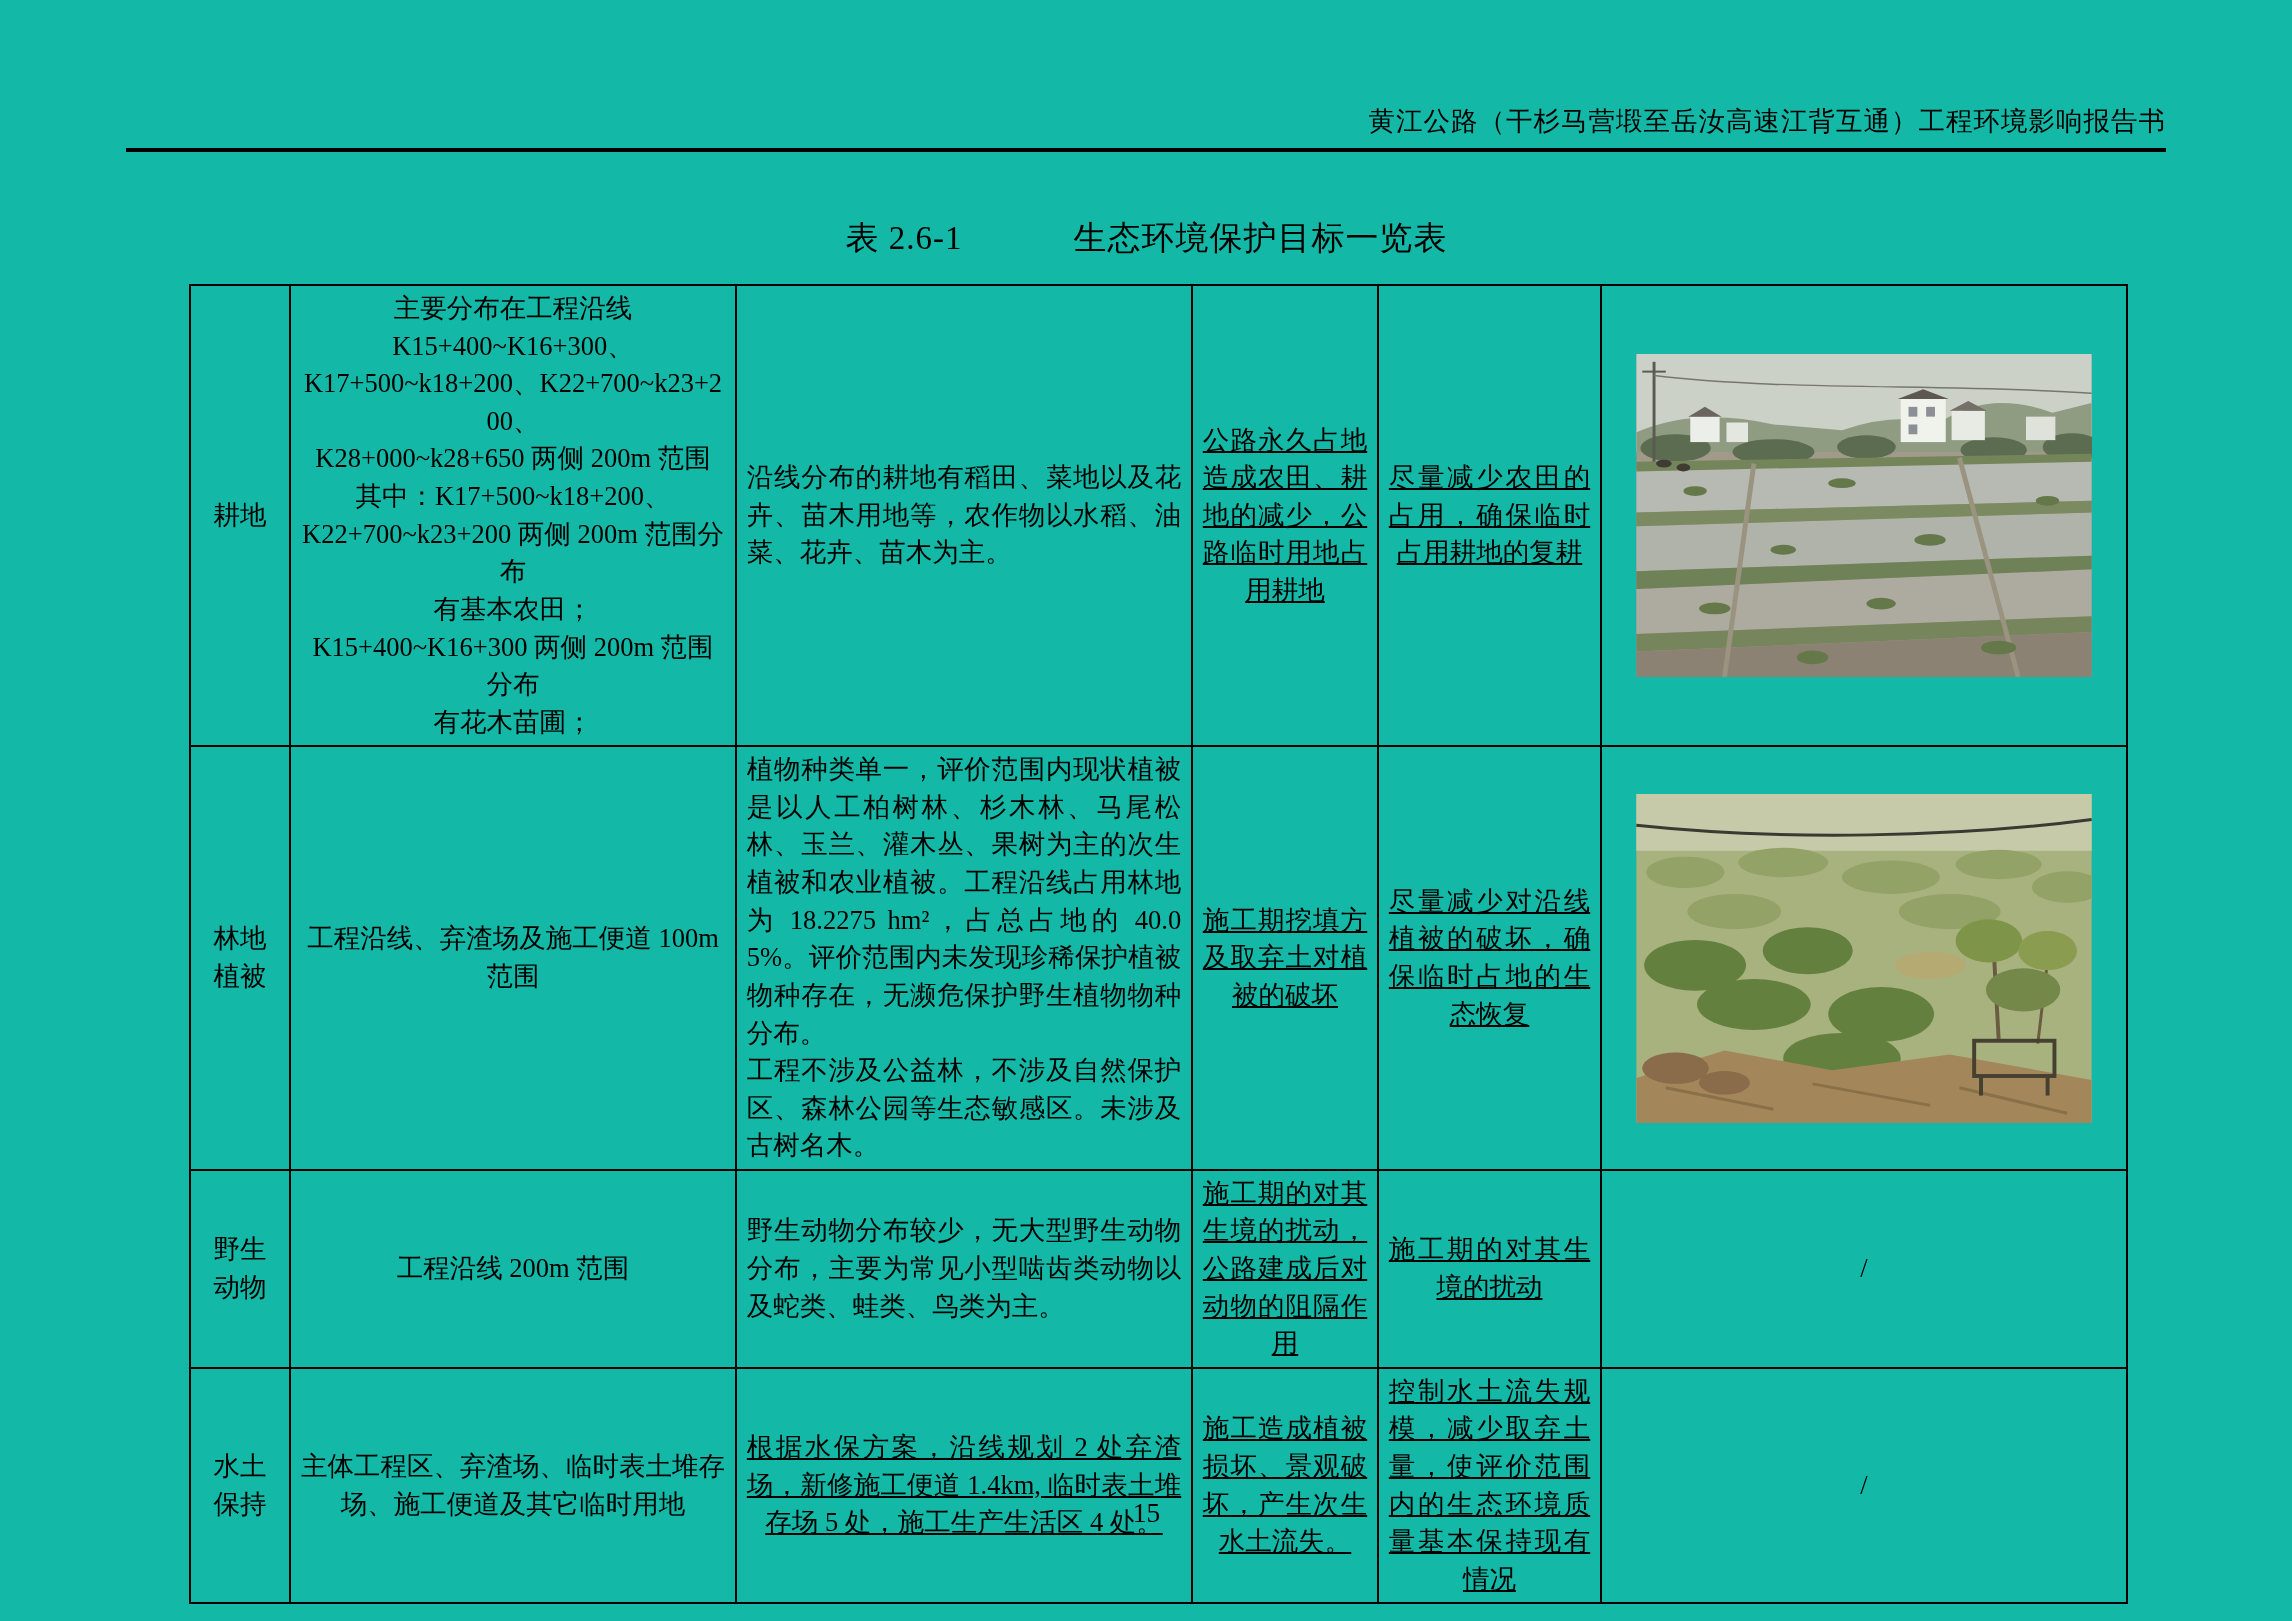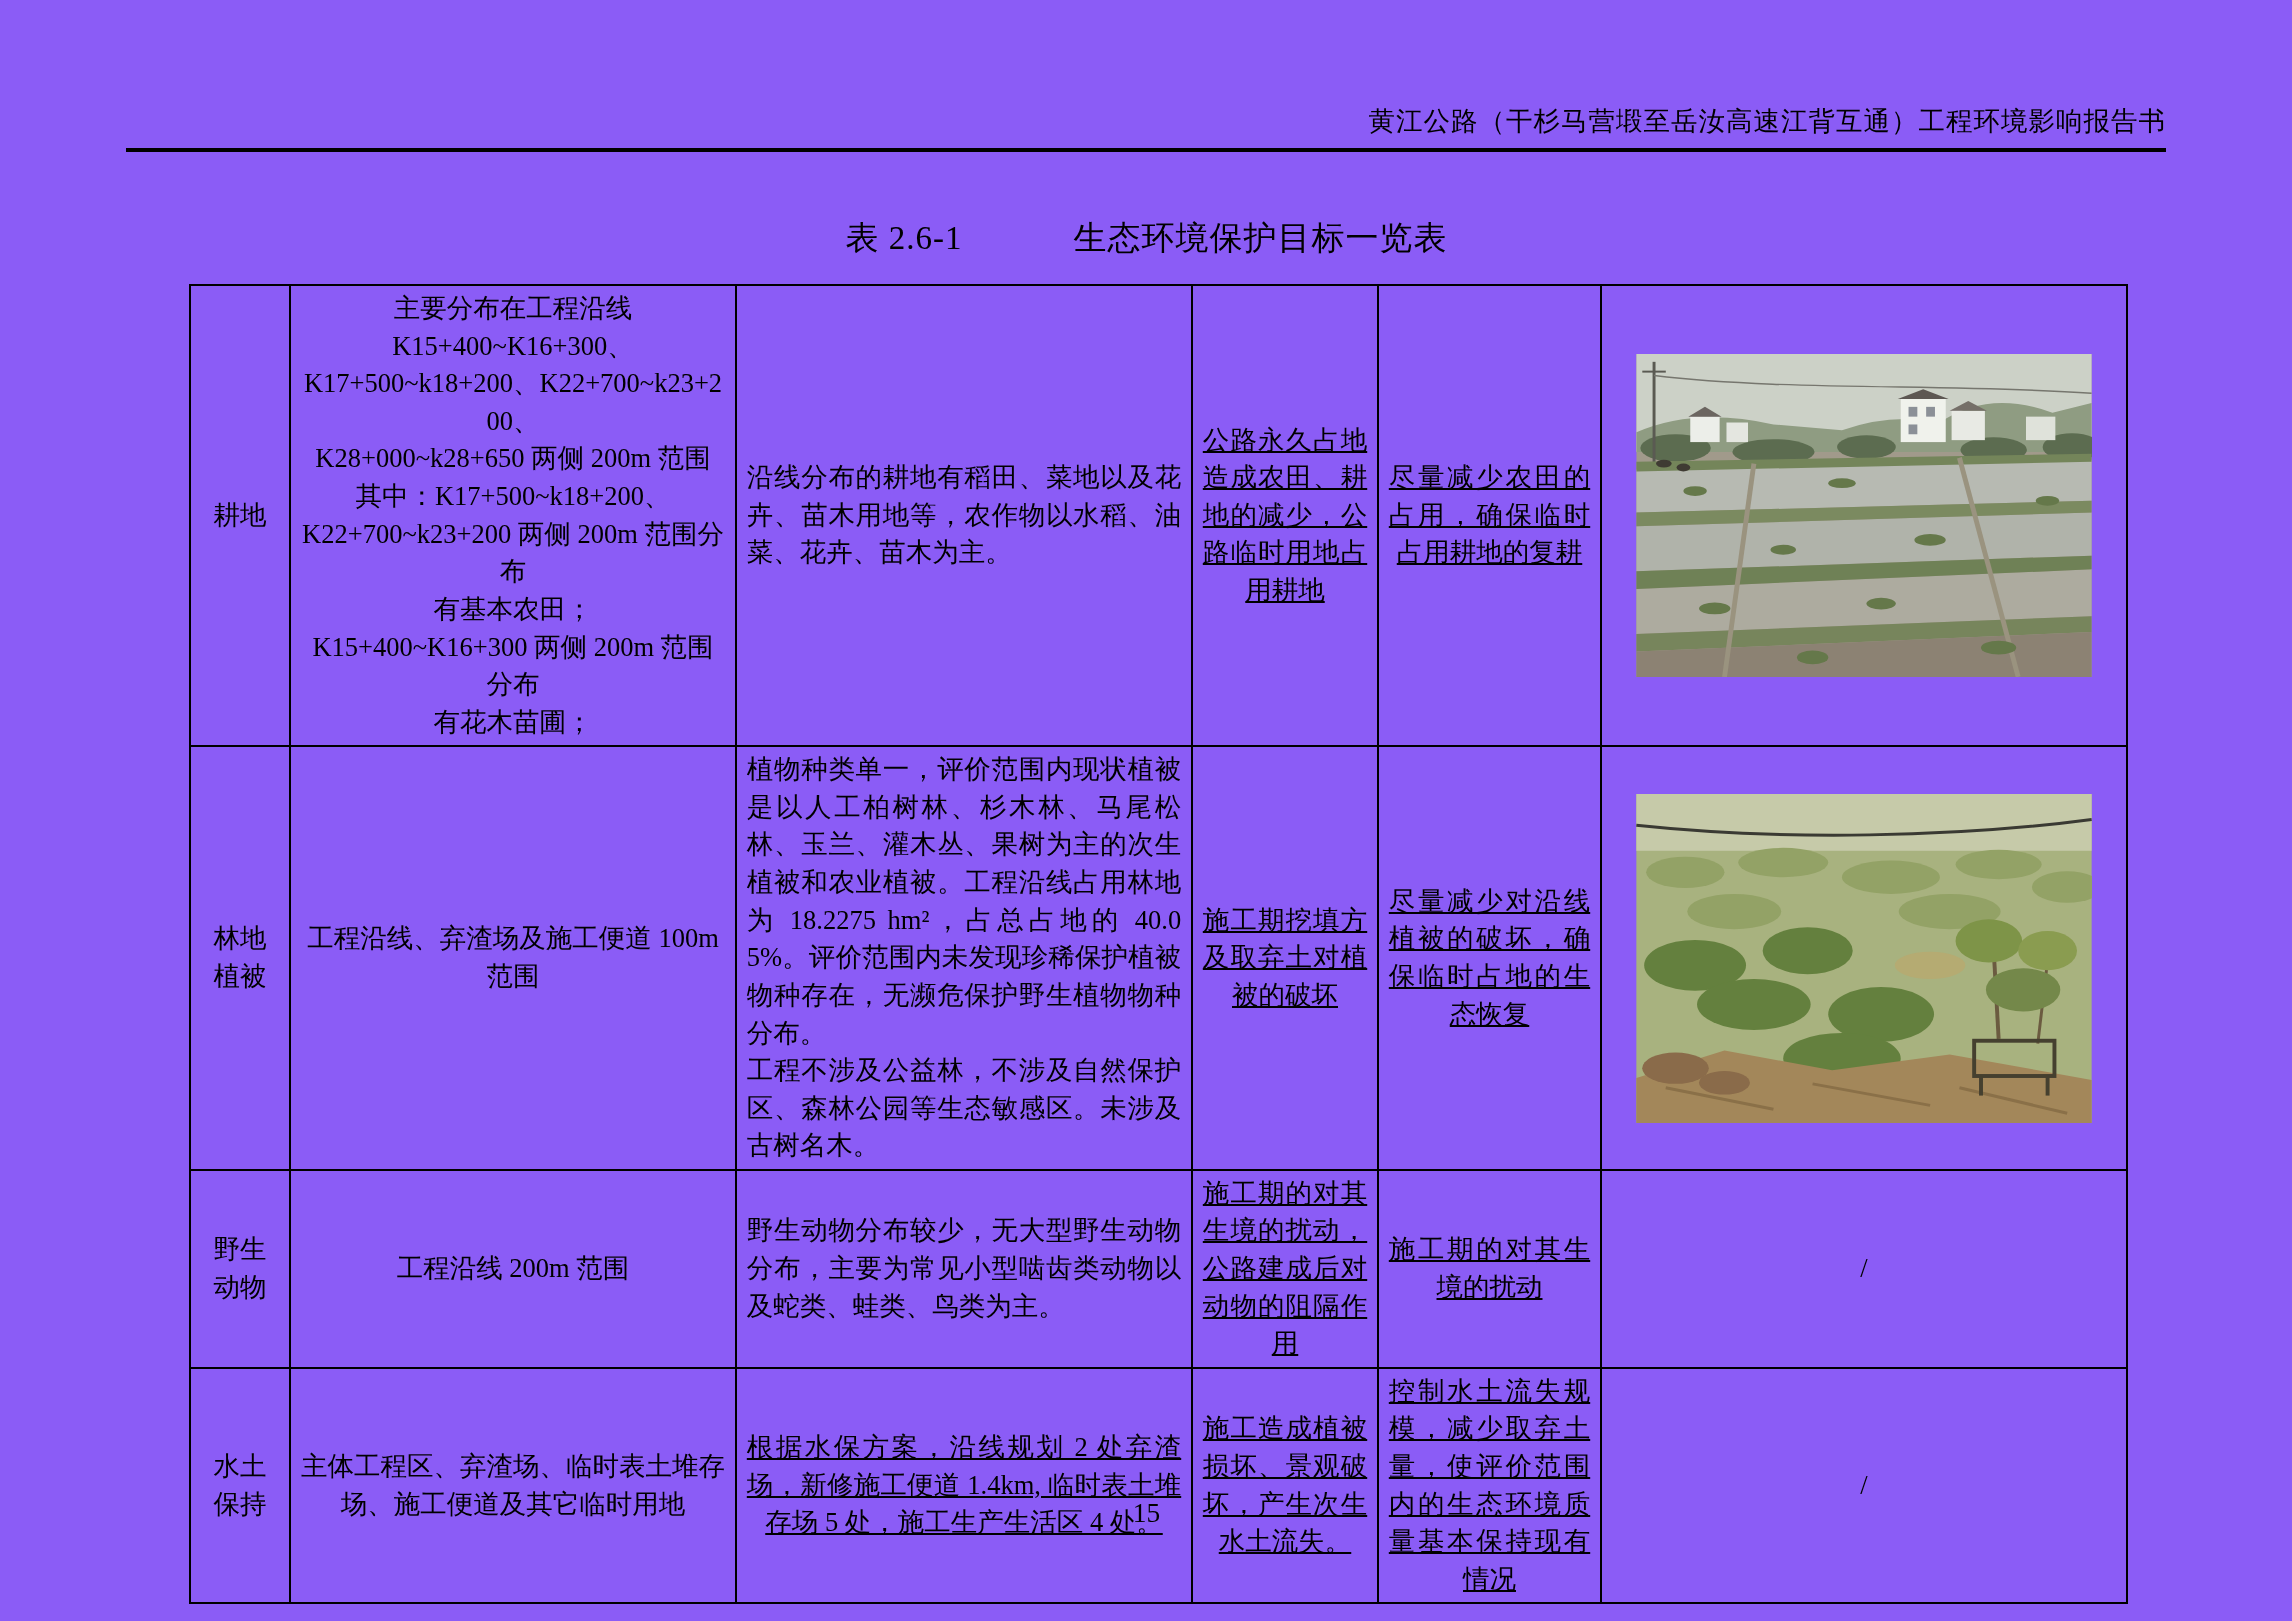--- a/index.html
+++ b/index.html
@@ -1,17 +1,17 @@
 <!DOCTYPE html>
 <html><head>
 <meta charset="utf-8">
 <style>
   html,body{margin:0;padding:0;background:#ffffff;}
   .page{
-    position:relative;width:2293px;height:1621px;background:#8b5cf6;
+    position:relative;width:2293px;height:1621px;background:#14b8a6;
     font-family:"Liberation Serif","DejaVu Serif",serif;color:#000;overflow:hidden;
   }
   .running-header{
     position:absolute;top:104px;left:127px;width:2039px;
     text-align:right;font-size:26.5px;line-height:1.3;letter-spacing:1px;
   }
   .header-rule{position:absolute;top:148px;left:126px;width:2040px;height:3.9px;background:#000;}
   .table-caption{
     position:absolute;top:216px;left:0;width:100%;
     display:flex;justify-content:center;gap:111px;

